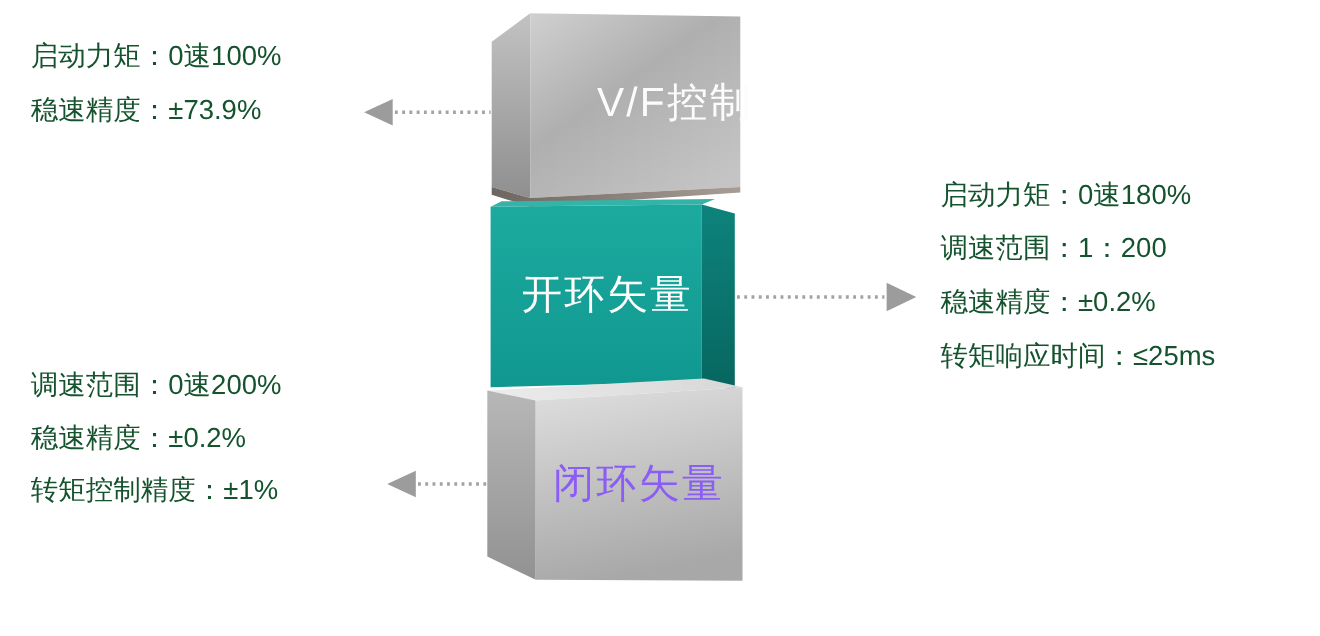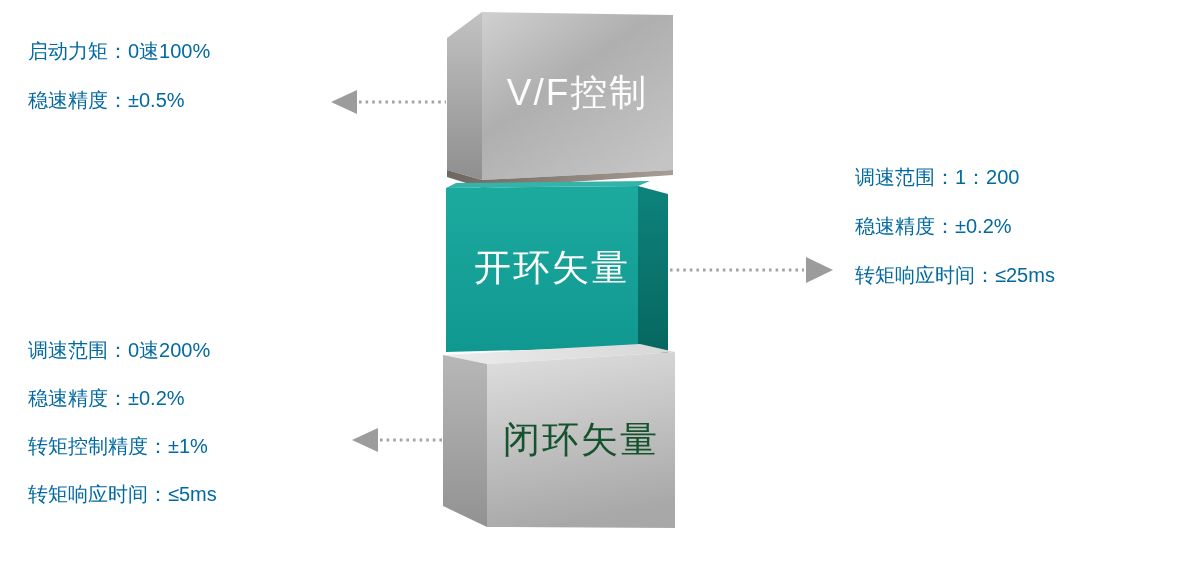--- a/index.html
+++ b/index.html
@@ -1,33 +1,33 @@
 <!DOCTYPE html>
 <html><head>
 <meta charset="utf-8">
 <style>
   html, body { margin: 0; padding: 0; background: #ffffff; }
   body { width: 1200px; height: 578px; font-family: "Liberation Sans", sans-serif; }
   .stage { position: relative; width: 1200px; height: 578px; overflow: hidden; background: #ffffff; }
   .stage svg { position: absolute; left: 0; top: 0; }
 
-  .spec { position: absolute; color: #0369a1; font-size: 20px; white-space: nowrap; }
+  .spec { position: absolute; color: #14532d; font-size: 25px; white-space: nowrap; }
   .spec .spec-line { height: 48.5px; line-height: 48.5px; }
   #spec-vf { left: 28px; top: 27px; }
   #spec-vf .spec-line { height: 49px; line-height: 49px; }
   #spec-closed { left: 28px; top: 326px; }
   #spec-closed .spec-line { height: 48px; line-height: 48px; }
   #spec-open { left: 855px; top: 153px; }
   #spec-open .spec-line { height: 49px; line-height: 49px; }
 
   .block-label { position: absolute; display: flex; align-items: center; justify-content: center;
                  color: #fcfcfc; font-size: 37px; letter-spacing: 2px; }
-  #label-vf     { left: 482px; top: 12px;  width: 191px; height: 162px; }
+  #label-vf     { left: 482px; top: 12px;  width: 191px; height: 162px; padding-left: 36px; }
   #label-open   { left: 446px; top: 187px; width: 192px; height: 162px; margin-left: 10px; }
-  #label-closed { left: 487px; top: 356px; width: 188px; height: 168px; color: #14532d; }
+  #label-closed { left: 487px; top: 356px; width: 188px; height: 168px; color: #8b5cf6; }
 </style>
 </head>
 <body>
 
 <div class="stage">
 
   <svg width="1200" height="578" viewBox="0 0 1200 578">
     <defs>
       <linearGradient id="lgLeft1" x1="0" y1="0" x2="0" y2="1">
         <stop offset="0" stop-color="#c2c2c2"></stop>
@@ -85,29 +85,29 @@
     <line x1="380" y1="440" x2="446" y2="440" stroke="#a3a3a3" stroke-width="3.2" stroke-dasharray="2.6 4"></line>
     <polygon points="352,440 378,428 378,452" fill="#9c9c9c"></polygon>
   </svg>
 
   <div class="block-label" id="label-vf">V/F控制</div>
   <div class="block-label" id="label-open">开环矢量</div>
   <div class="block-label" id="label-closed">闭环矢量</div>
 
   <div class="spec" id="spec-vf">
     <div class="spec-line">启动力矩：0速100%</div>
-    <div class="spec-line">稳速精度：±0.5%</div>
+    <div class="spec-line">稳速精度：±73.9%</div>
   </div>
 
   <div class="spec" id="spec-open">
+    <div class="spec-line">启动力矩：0速180%</div>
     <div class="spec-line">调速范围：1：200</div>
     <div class="spec-line">稳速精度：±0.2%</div>
     <div class="spec-line">转矩响应时间：≤25ms</div>
   </div>
 
   <div class="spec" id="spec-closed">
     <div class="spec-line">调速范围：0速200%</div>
     <div class="spec-line">稳速精度：±0.2%</div>
     <div class="spec-line">转矩控制精度：±1%</div>
-    <div class="spec-line">转矩响应时间：≤5ms</div>
   </div>
 
 </div>
 
 </body></html>

